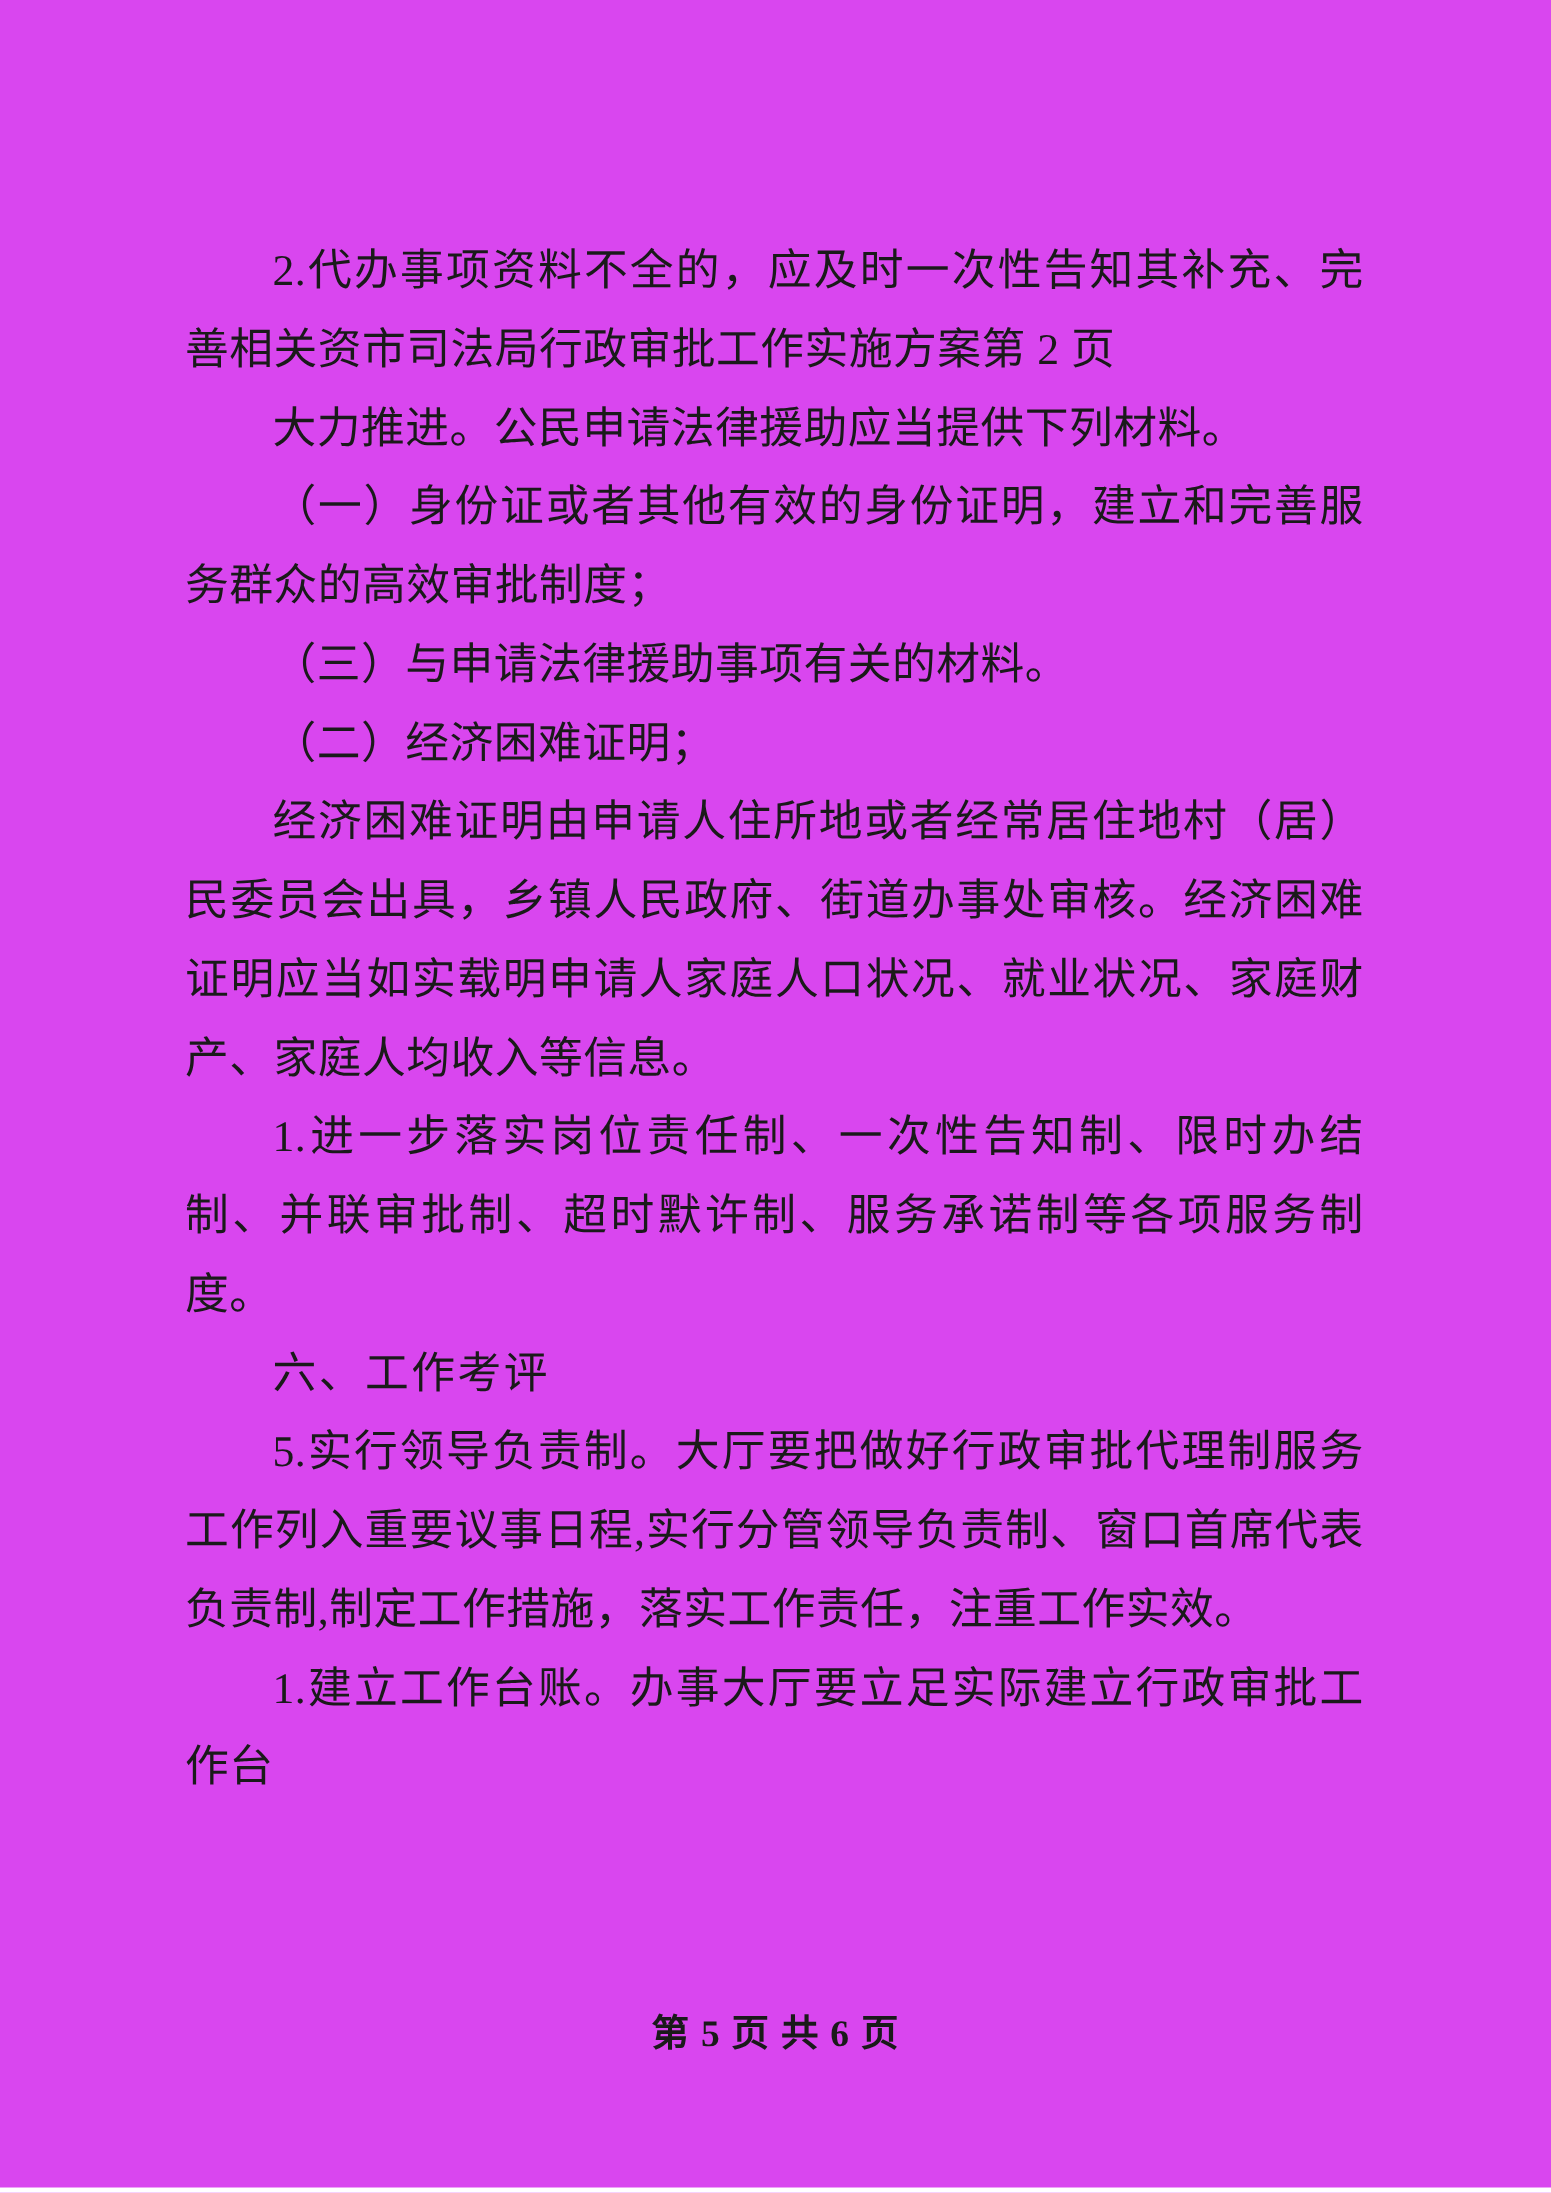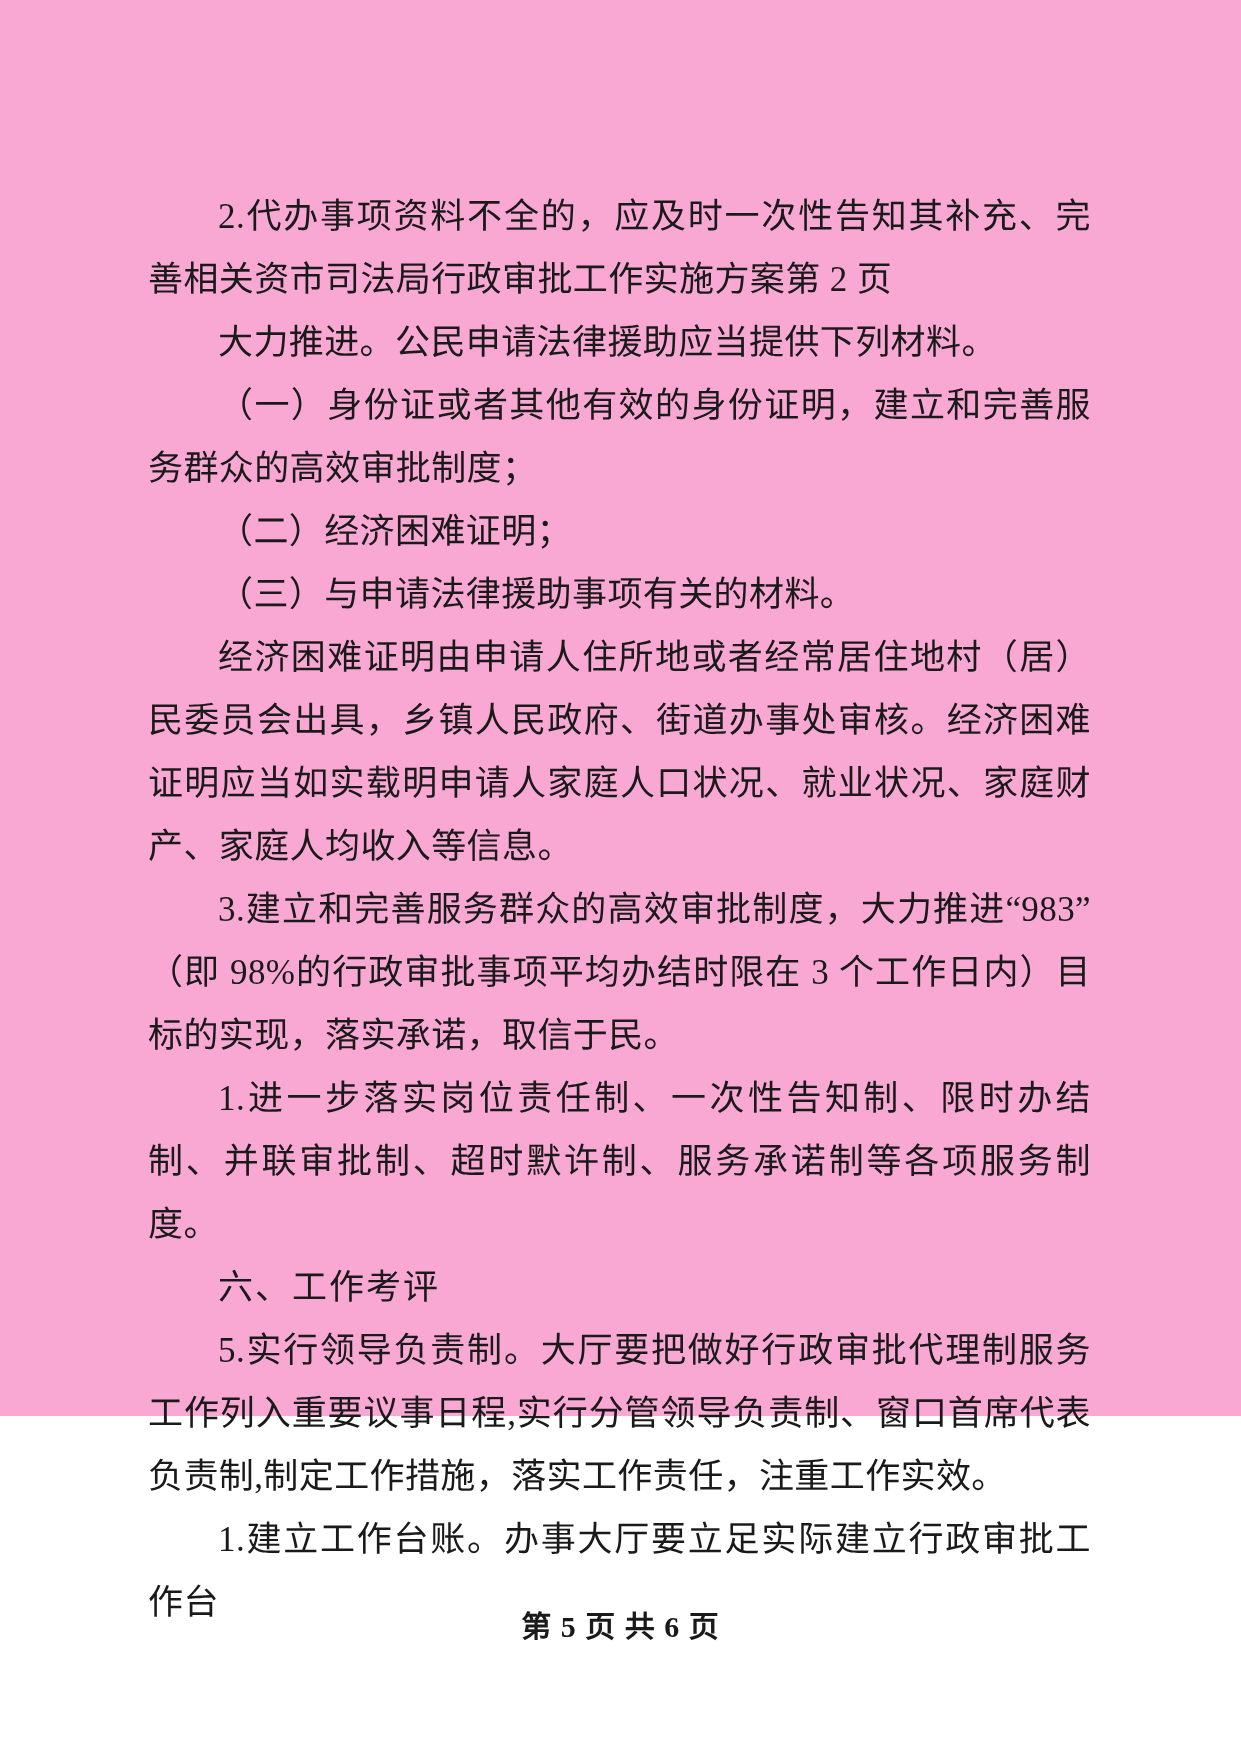--- a/index.html
+++ b/index.html
@@ -13,24 +13,24 @@
     position: relative;
     font-family: "Liberation Serif", "DejaVu Serif", serif;
     color: #1a1a1a;
     overflow: hidden;
   }
   .page {
     position: absolute;
     left: 0;
     top: 0;
     width: 1241px;
-    height: 1416px;
+    height: 1750px;
     box-sizing: border-box;
     padding: 185px 150px 0 148px;
-    background: #f9a8d4;
+    background: #d946ef;
   }
   .body-text {
     font-size: 35px;
     line-height: 63px;
     letter-spacing: 0.4px;
     text-align: justify;
     text-justify: inter-ideograph;
   }
   .para {
     margin: 0;
@@ -58,24 +58,23 @@
   }
 </style>
 </head>
 <body>
 
 <div class="page">
   <div class="body-text">
     <p class="para">2.代办事项资料不全的，应及时一次性告知其补充、完善相关资市司法局行政审批工作实施方案第 2 页</p>
     <p class="para">大力推进。公民申请法律援助应当提供下列材料。</p>
     <p class="para">（一）身份证或者其他有效的身份证明，建立和完善服务群众的高效审批制度；</p>
+    <p class="para">（三）与申请法律援助事项有关的材料。</p>
     <p class="para">（二）经济困难证明；</p>
-    <p class="para">（三）与申请法律援助事项有关的材料。</p>
     <p class="para">经济困难证明由申请人住所地或者经常居住地村（居）民委员会出具，乡镇人民政府、街道办事处审核。经济困难证明应当如实载明申请人家庭人口状况、就业状况、家庭财产、家庭人均收入等信息。</p>
-    <p class="para">3.建立和完善服务群众的高效审批制度，大力推进“983”（即 98%的行政审批事项平均办结时限在 3 个工作日内）目标的实现，落实承诺，取信于民。</p>
     <p class="para">1.进一步落实岗位责任制、一次性告知制、限时办结制、并联审批制、超时默许制、服务承诺制等各项服务制度。</p>
     <p class="heading">六、工作考评</p>
     <p class="para">5.实行领导负责制。大厅要把做好行政审批代理制服务工作列入重要议事日程,实行分管领导负责制、窗口首席代表负责制,制定工作措施，落实工作责任，注重工作实效。</p>
     <p class="para">1.建立工作台账。办事大厅要立足实际建立行政审批工作台</p>
   </div>
 </div>
 
 <div class="footer">第 5 页  共 6 页</div>
 
 </body></html>

